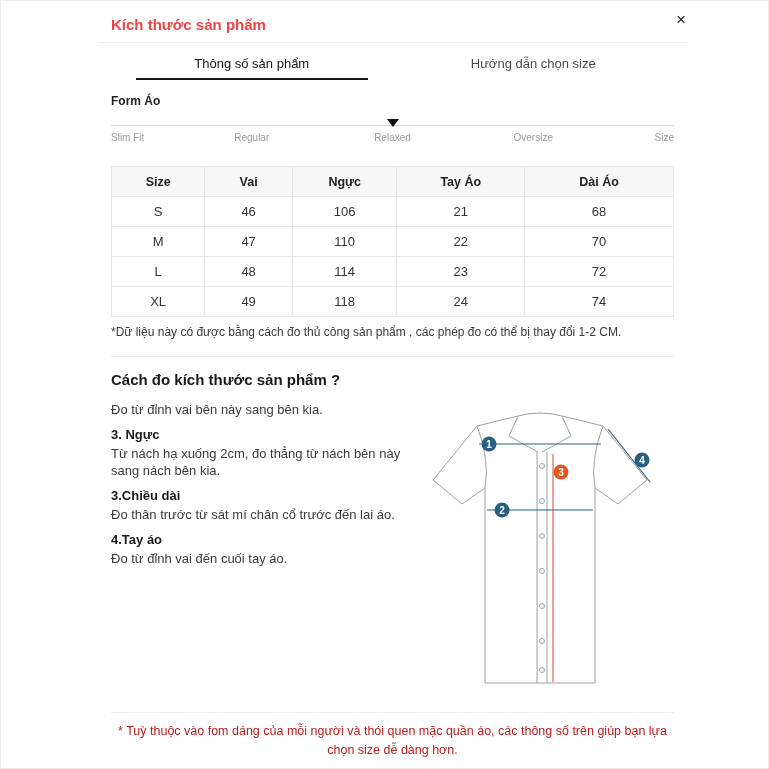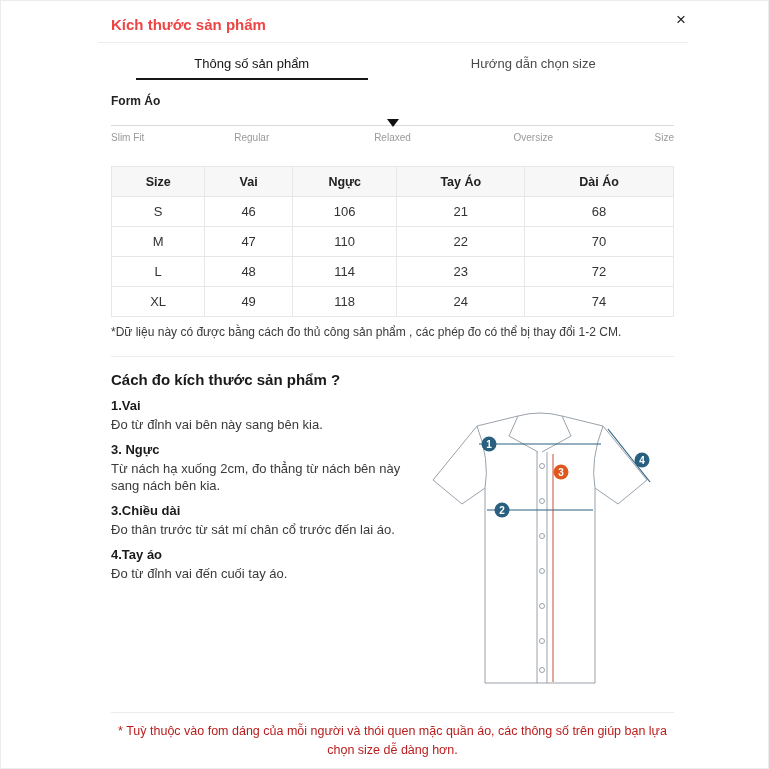--- a/index.html
+++ b/index.html
@@ -138,21 +138,20 @@
     </tbody>
   </table>
 
   <div class="table-footnote">*Dữ liệu này có được bằng cách đo thủ công sản phẩm , các phép đo có thể bị thay đổi 1-2 CM.</div>
 
   <div class="measure-title">Cách đo kích thước sản phẩm ?</div>
 
   <div class="measure-row">
     <div class="instructions">
       <div class="instr-item">
-        <div class="instr-heading">1.Vai</div>
         <div class="instr-text">Đo từ đỉnh vai bên này sang bên kia.</div>
       </div>
       <div class="instr-item">
         <div class="instr-heading">3. Ngực</div>
         <div class="instr-text">Từ nách hạ xuống 2cm, đo thẳng từ nách bên này sang nách bên kia.</div>
       </div>
       <div class="instr-item">
         <div class="instr-heading">3.Chiều dài</div>
         <div class="instr-text">Đo thân trước từ sát mí chân cổ trước đến lai áo.</div>
       </div>

